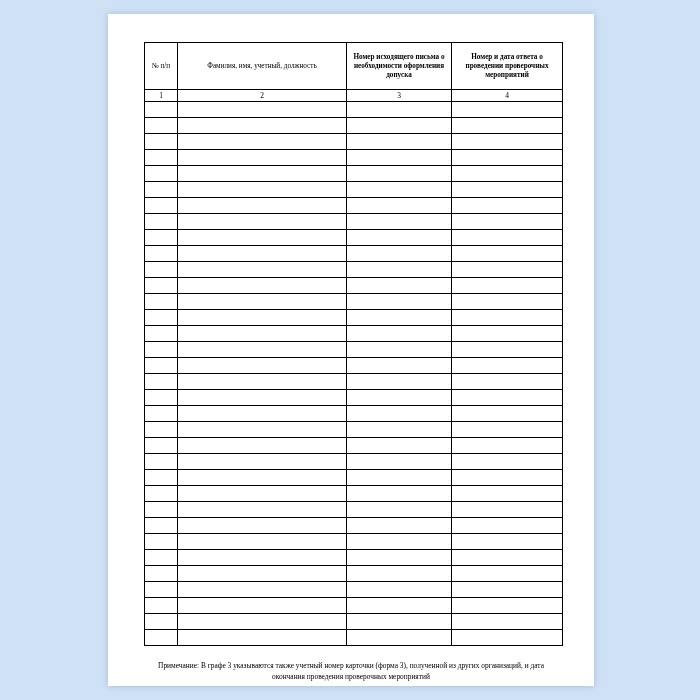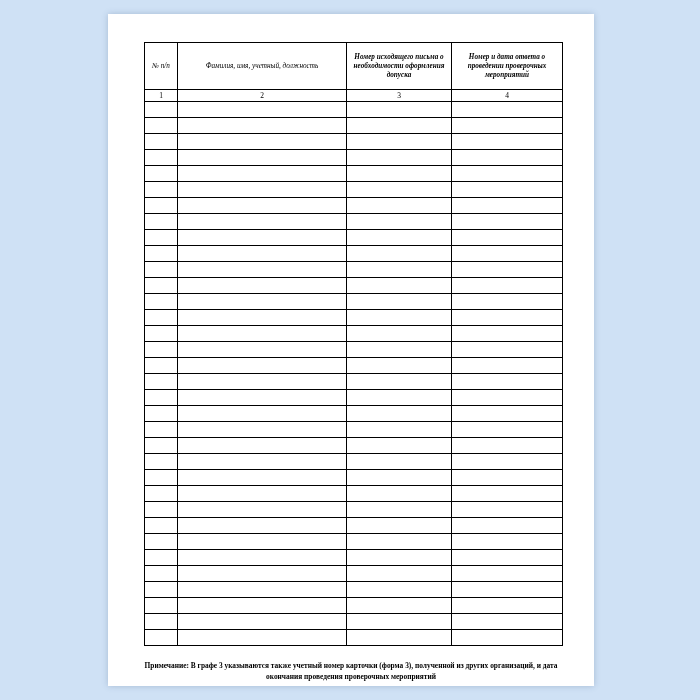--- a/index.html
+++ b/index.html
@@ -46,21 +46,20 @@
     font-weight: normal;
     vertical-align: middle;
   }
   thead th {
     font-size: 7.2px;
     line-height: 1.25;
     text-align: center;
     padding: 3px 3px;
     height: 46px;
     font-family: "Liberation Serif", serif;
-    font-style: italic;
   }
   thead th.hdr-bold {
     font-weight: bold;
   }
   tr.numrow td {
     font-size: 7.5px;
     text-align: center;
     height: 11px;
     line-height: 11px;
   }
@@ -71,21 +70,21 @@
   .col2 { width: 168px; }
   .col3 { width: 104px; }
   .col4 { width: 110px; margin-top: 12px; }
 
   .note {
     margin-top: 14px;
     width: 414px;
     font-size: 7.4px;
     line-height: 1.55;
     text-align: center;
-    font-weight: bold;
+    font-weight: normal;
     font-family: "Liberation Serif", serif;
     color: #000;
   }
 </style>
 </head>
 <body>
 
 <div class="stage">
   <div class="page">
     <div class="page-inner">

